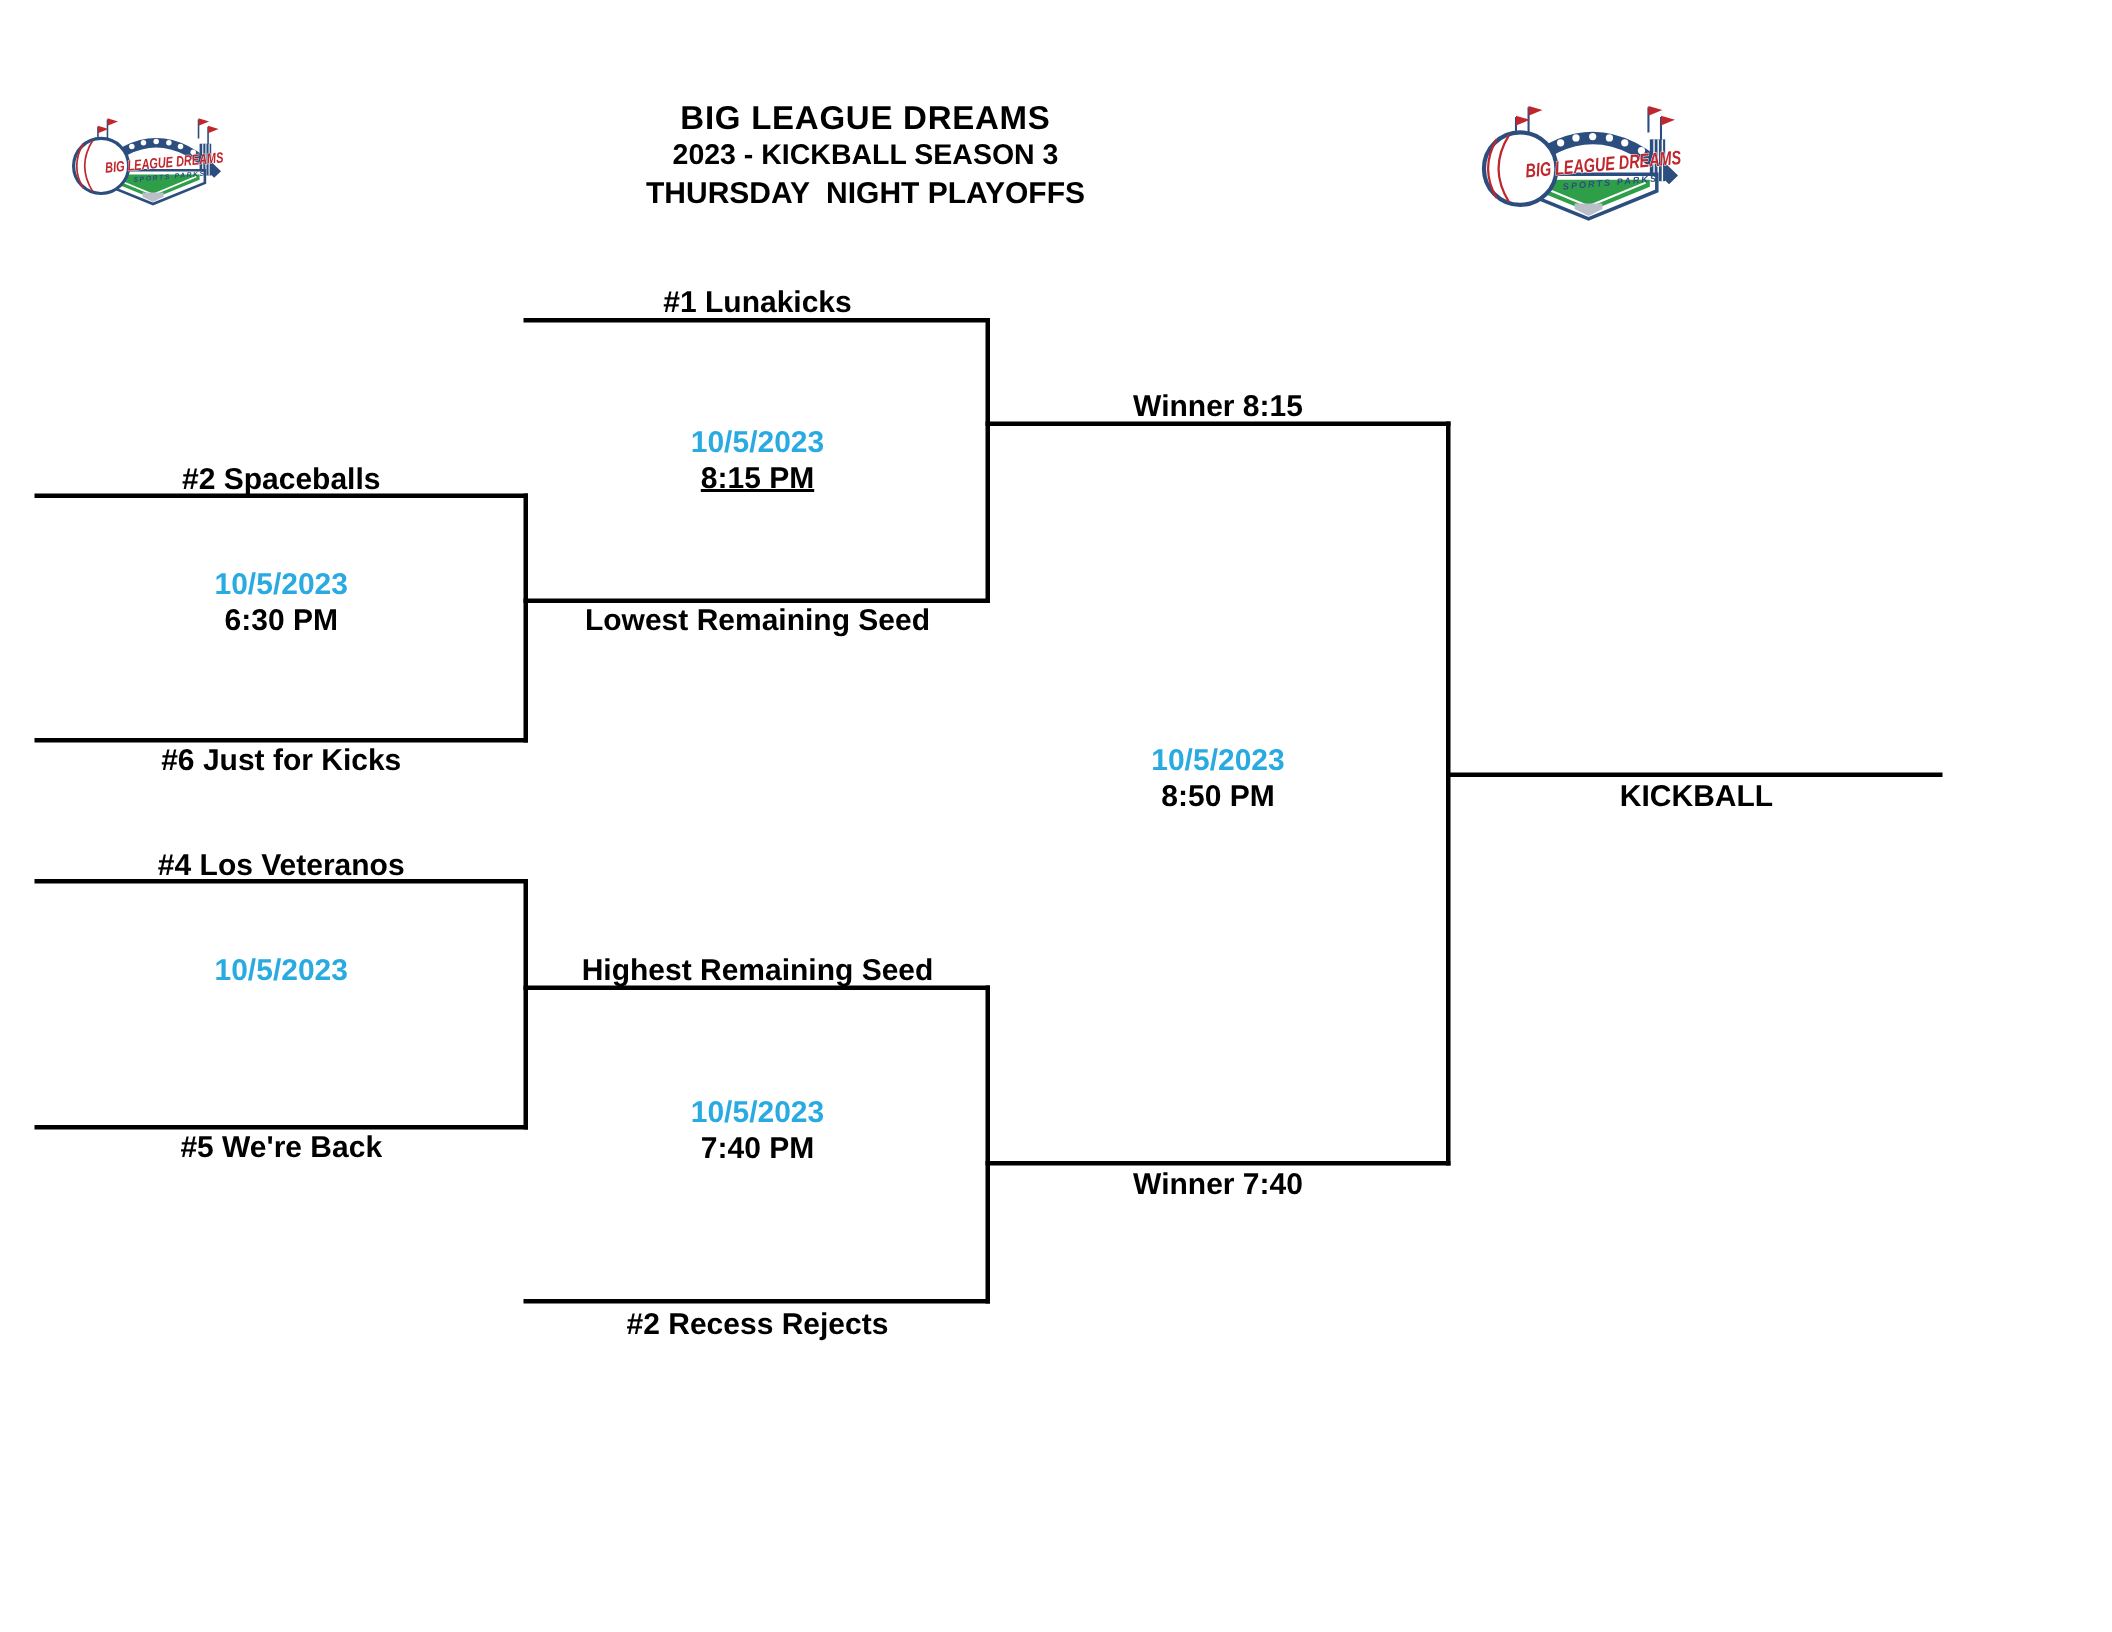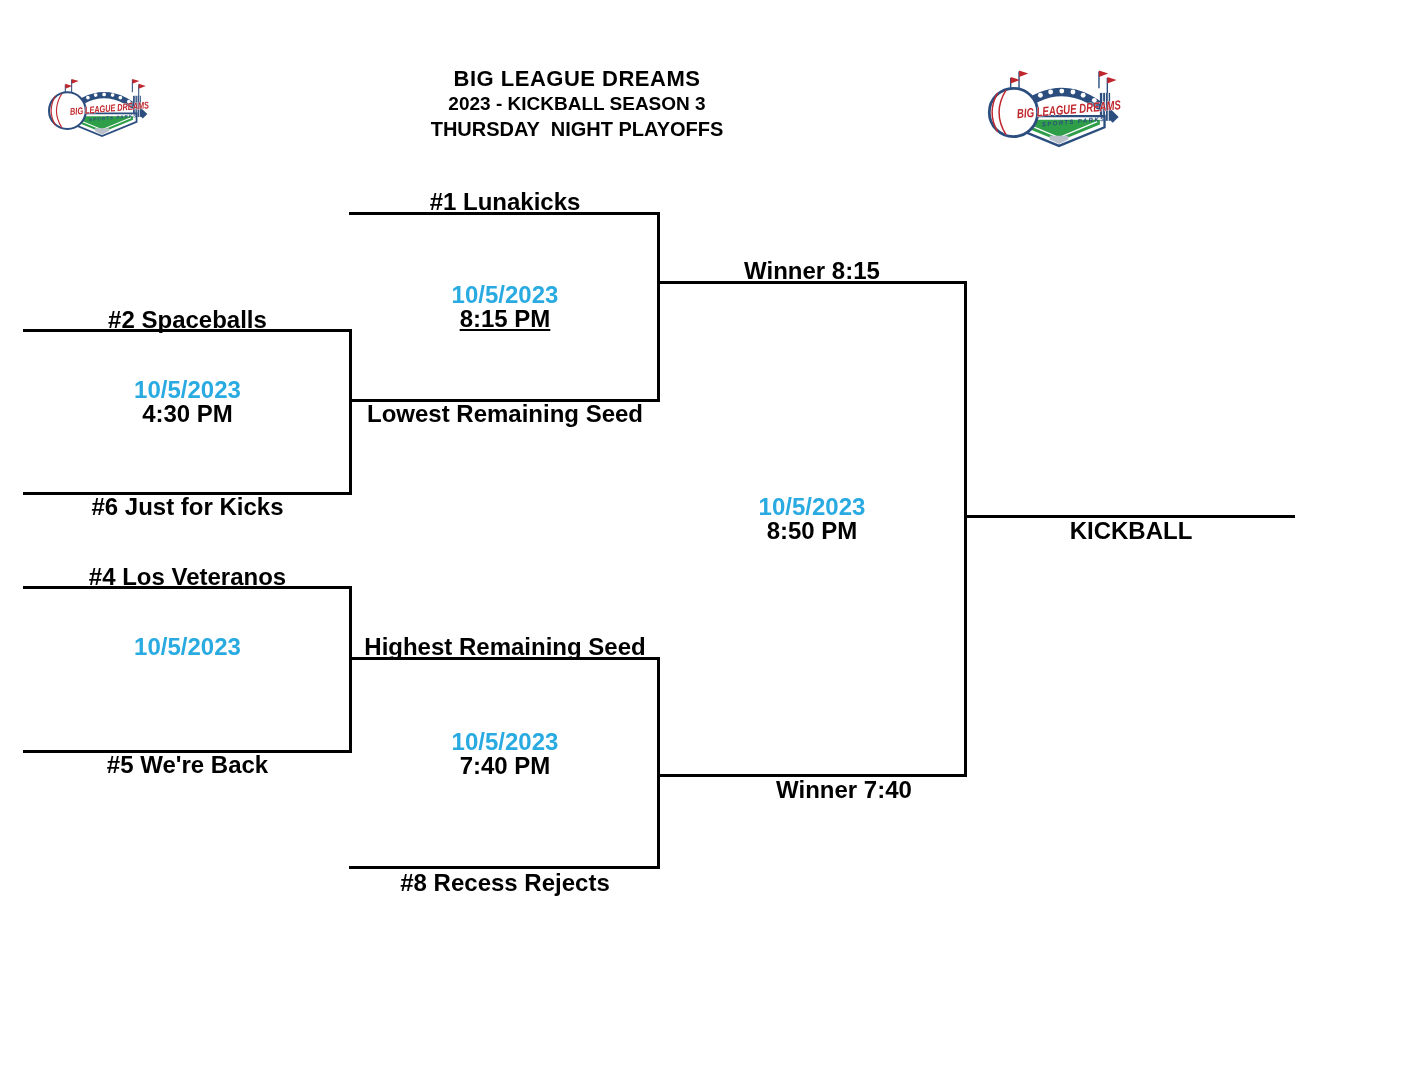--- a/index.html
+++ b/index.html
@@ -15,21 +15,21 @@
     height: 1088px;
     background: #ffffff;
     font-family: "Liberation Sans", sans-serif;
     font-weight: bold;
     color: #000;
     overflow: hidden;
   }
   .line { position: absolute; background: #000; }
   .lbl {
     position: absolute;
-    font-size: 24px;
+    font-size: 20px;
     line-height: 20px;
     text-align: center;
     white-space: pre;
   }
   .date { color: var(--date-color); }
   .hdr { position: absolute; text-align: center; white-space: pre; }
 
   
   #h-title  { left: 377px; top: 66px;  width: 400px; font-size: 22px; letter-spacing: 0.5px; }
   #h-season { left: 377px; top: 93px;  width: 400px; font-size: 19px; }
@@ -68,21 +68,21 @@
   #t-justforkicks { left: 23px;  top: 497px; width: 329px; }
   #t-losveteranos { left: 23px;  top: 567px; width: 329px; }
   #d-g2           { left: 23px;  top: 637px; width: 329px; }
   #m-g2           { left: 23px;  top: 661px; width: 329px; }
   #t-wereback     { left: 23px;  top: 755px; width: 329px; }
   #t-highest      { left: 350px; top: 637px; width: 310px; }
   #d-g4           { left: 350px; top: 732px; width: 310px; }
   #m-g4           { left: 350px; top: 756px; width: 310px; }
   #t-recess       { left: 350px; top: 873px; width: 310px; }
   #t-winner815    { left: 660px; top: 261px; width: 304px; }
-  #t-winner740    { left: 660px; top: 780px; width: 304px; margin-left: 32px; }
+  #t-winner740    { left: 660px; top: 780px; width: 304px; }
   #d-f            { left: 660px; top: 497px; width: 304px; }
   #m-f            { left: 660px; top: 521px; width: 304px; }
   #t-champions    { left: 967px; top: 521px; width: 328px; }
 
   
   .navy-s { stroke: var(--logo-navy); fill: none; }
   .navy-f { fill: var(--logo-navy); }
   .red-f  { fill: var(--logo-red); }
   .red-s  { stroke: var(--logo-red); fill: none; }
   .green-f{ fill: var(--logo-green); }
@@ -206,31 +206,31 @@
   <div class="line" id="ln-f-v" style="background: rgb(0, 0, 0);"></div>
   <div class="line" id="ln-champ" style="background: rgb(0, 0, 0);"></div>
 
   <div class="lbl" id="t-lunakicks">#1 Lunakicks</div>
   <div class="lbl date" id="d-g3">10/5/2023</div>
   <div class="lbl" id="m-g3">8:15 PM</div>
   <div class="lbl" id="t-lowest">Lowest Remaining Seed</div>
 
   <div class="lbl" id="t-spaceballs">#2 Spaceballs</div>
   <div class="lbl date" id="d-g1">10/5/2023</div>
-  <div class="lbl" id="m-g1">4:30 PM</div>
+  <div class="lbl" id="m-g1">6:30 PM</div>
   <div class="lbl" id="t-justforkicks">#6 Just for Kicks</div>
 
   <div class="lbl" id="t-losveteranos">#4 Los Veteranos</div>
   <div class="lbl date" id="d-g2">10/5/2023</div>
   <div class="lbl" id="t-wereback">#5 We're Back</div>
 
   <div class="lbl" id="t-highest">Highest Remaining Seed</div>
   <div class="lbl date" id="d-g4">10/5/2023</div>
   <div class="lbl" id="m-g4">7:40 PM</div>
-  <div class="lbl" id="t-recess">#8 Recess Rejects</div>
+  <div class="lbl" id="t-recess">#2 Recess Rejects</div>
 
   <div class="lbl" id="t-winner815">Winner 8:15</div>
   <div class="lbl date" id="d-f">10/5/2023</div>
   <div class="lbl" id="m-f">8:50 PM</div>
   <div class="lbl" id="t-winner740">Winner 7:40</div>
   <div class="lbl" id="t-champions">KICKBALL</div>
 
 </div>
 
 </body></html>

